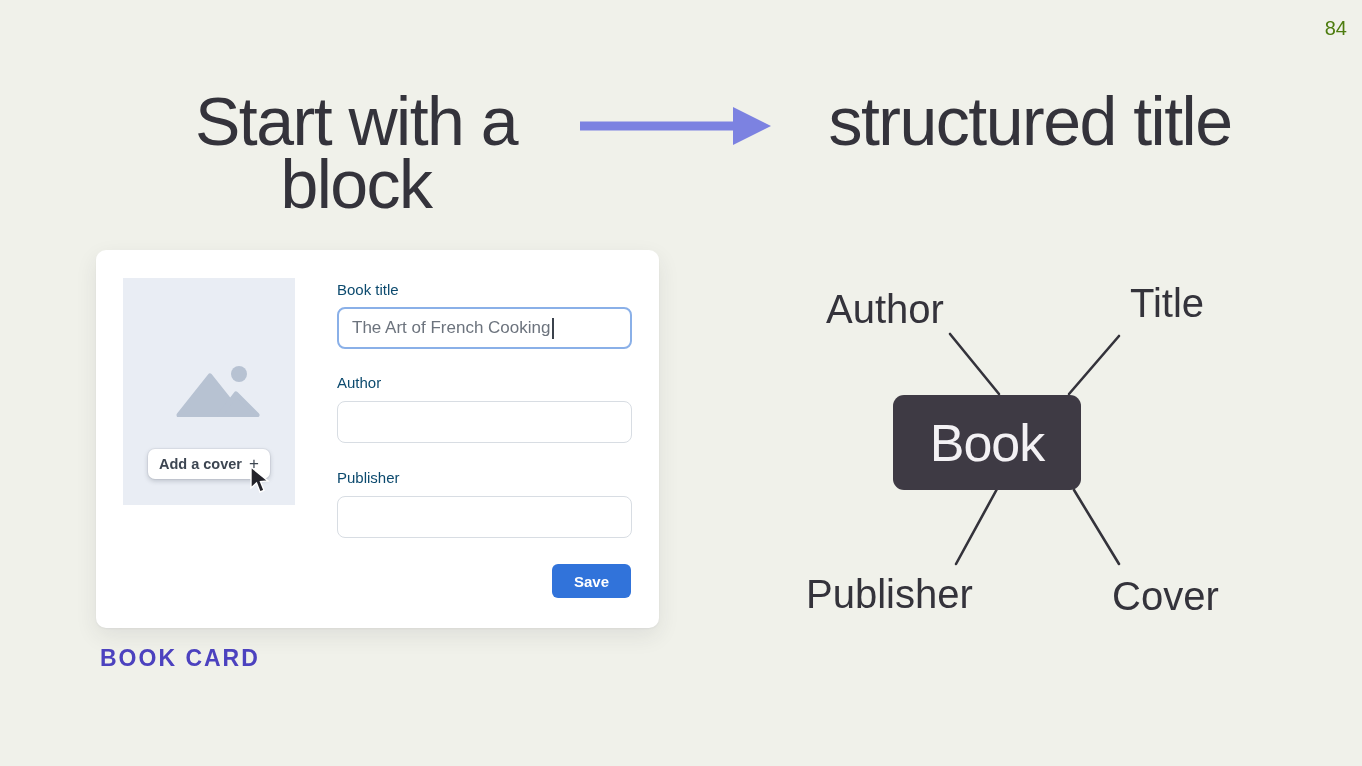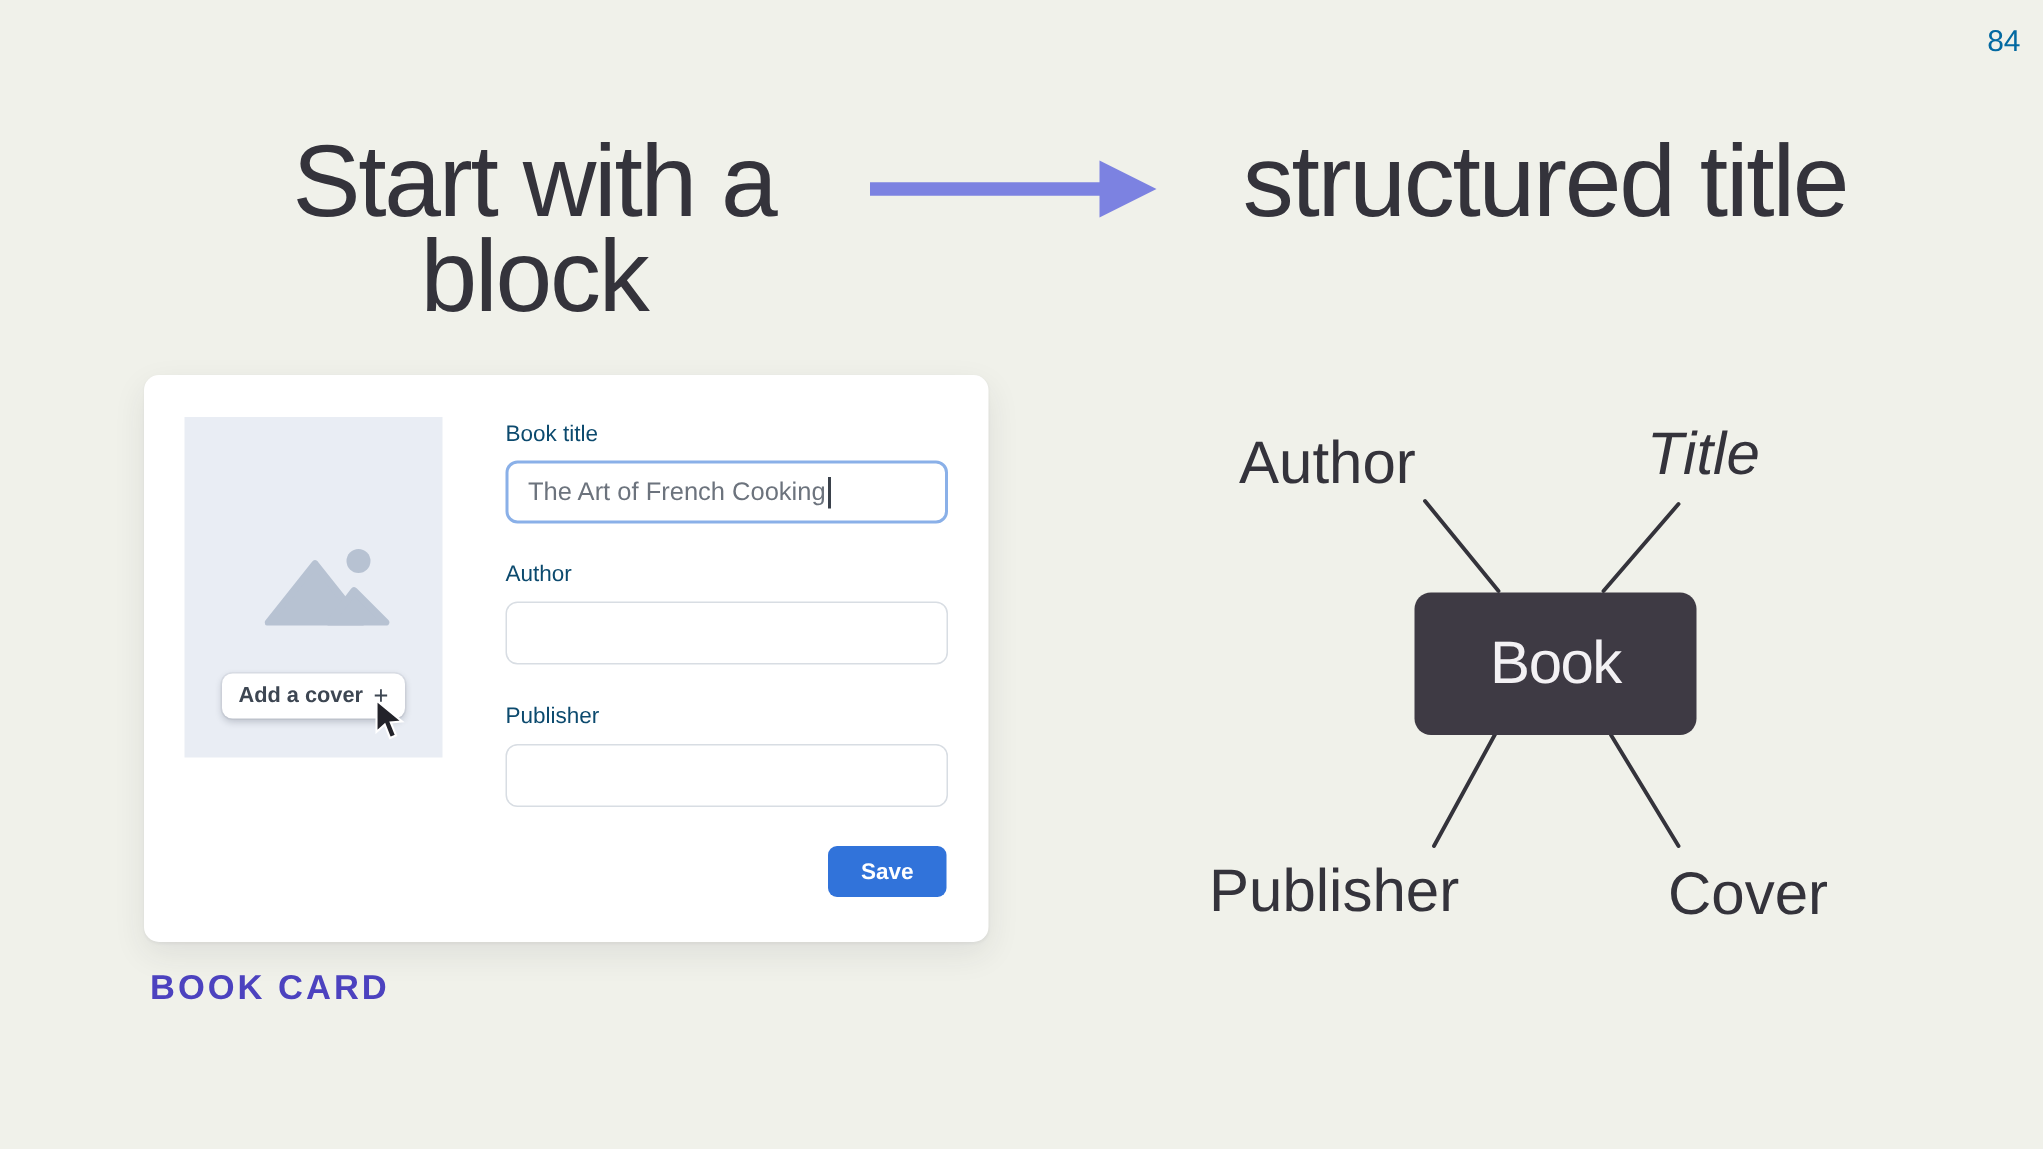--- a/index.html
+++ b/index.html
@@ -6,21 +6,21 @@
   html,body { width:1362px; height:766px; }
   body { font-family:"Liberation Sans", sans-serif; }
 
   .slide {
     position:relative; width:1362px; height:766px;
     background:#f0f1ea; overflow:hidden;
   }
 
   .page-number {
     position:absolute; top:17px; right:15px;
-    font-size:20px; color:#0369a1;
+    font-size:20px; color:#4d7c0f;
   }
 
   .heading {
     position:absolute; text-align:center;
     font-size:68px; line-height:63px; letter-spacing:-1.5px;
     color:#34333b; font-weight:500;
   }
   .heading-left  { left:136px; top:90px; width:440px; }
   .heading-right { left:800px; top:90px; width:460px; }
 
@@ -78,29 +78,29 @@
     position:absolute; left:100px; top:645px;
     font-size:23px; font-weight:700; letter-spacing:2px; color:#4c42bf;
   }
 
   
   .connector-svg { position:absolute; left:790px; top:260px; width:470px; height:390px; }
   .diagram-node {
     position:absolute; font-size:40px; font-weight:500; color:#34333b; white-space:nowrap;
   }
   .node-author    { left:826px; top:287px; }
-  .node-title     { left:1098px; top:281px;font-style:italic; }
+  .node-title     { left:1130px; top:281px; }
   .node-publisher { left:806px; top:572px; }
   .node-cover     { left:1112px; top:574px; }
 
   .book-box {
-    position:absolute; left:943px; top:395px; width:188px; height:95px;
+    position:absolute; left:893px; top:395px; width:188px; height:95px;
     background:#3e3a44; border-radius:11px;
     display:flex; align-items:center; justify-content:center;
-    color:#f3f1f4; font-size:40px; font-weight:500; letter-spacing:-1px;
+    color:#f3f1f4; font-size:52px; font-weight:500; letter-spacing:-1px;
   }
 </style>
 </head>
 <body>
 
 <div class="slide">
 
   <div class="page-number">84</div>
 
   <div class="heading heading-left">

